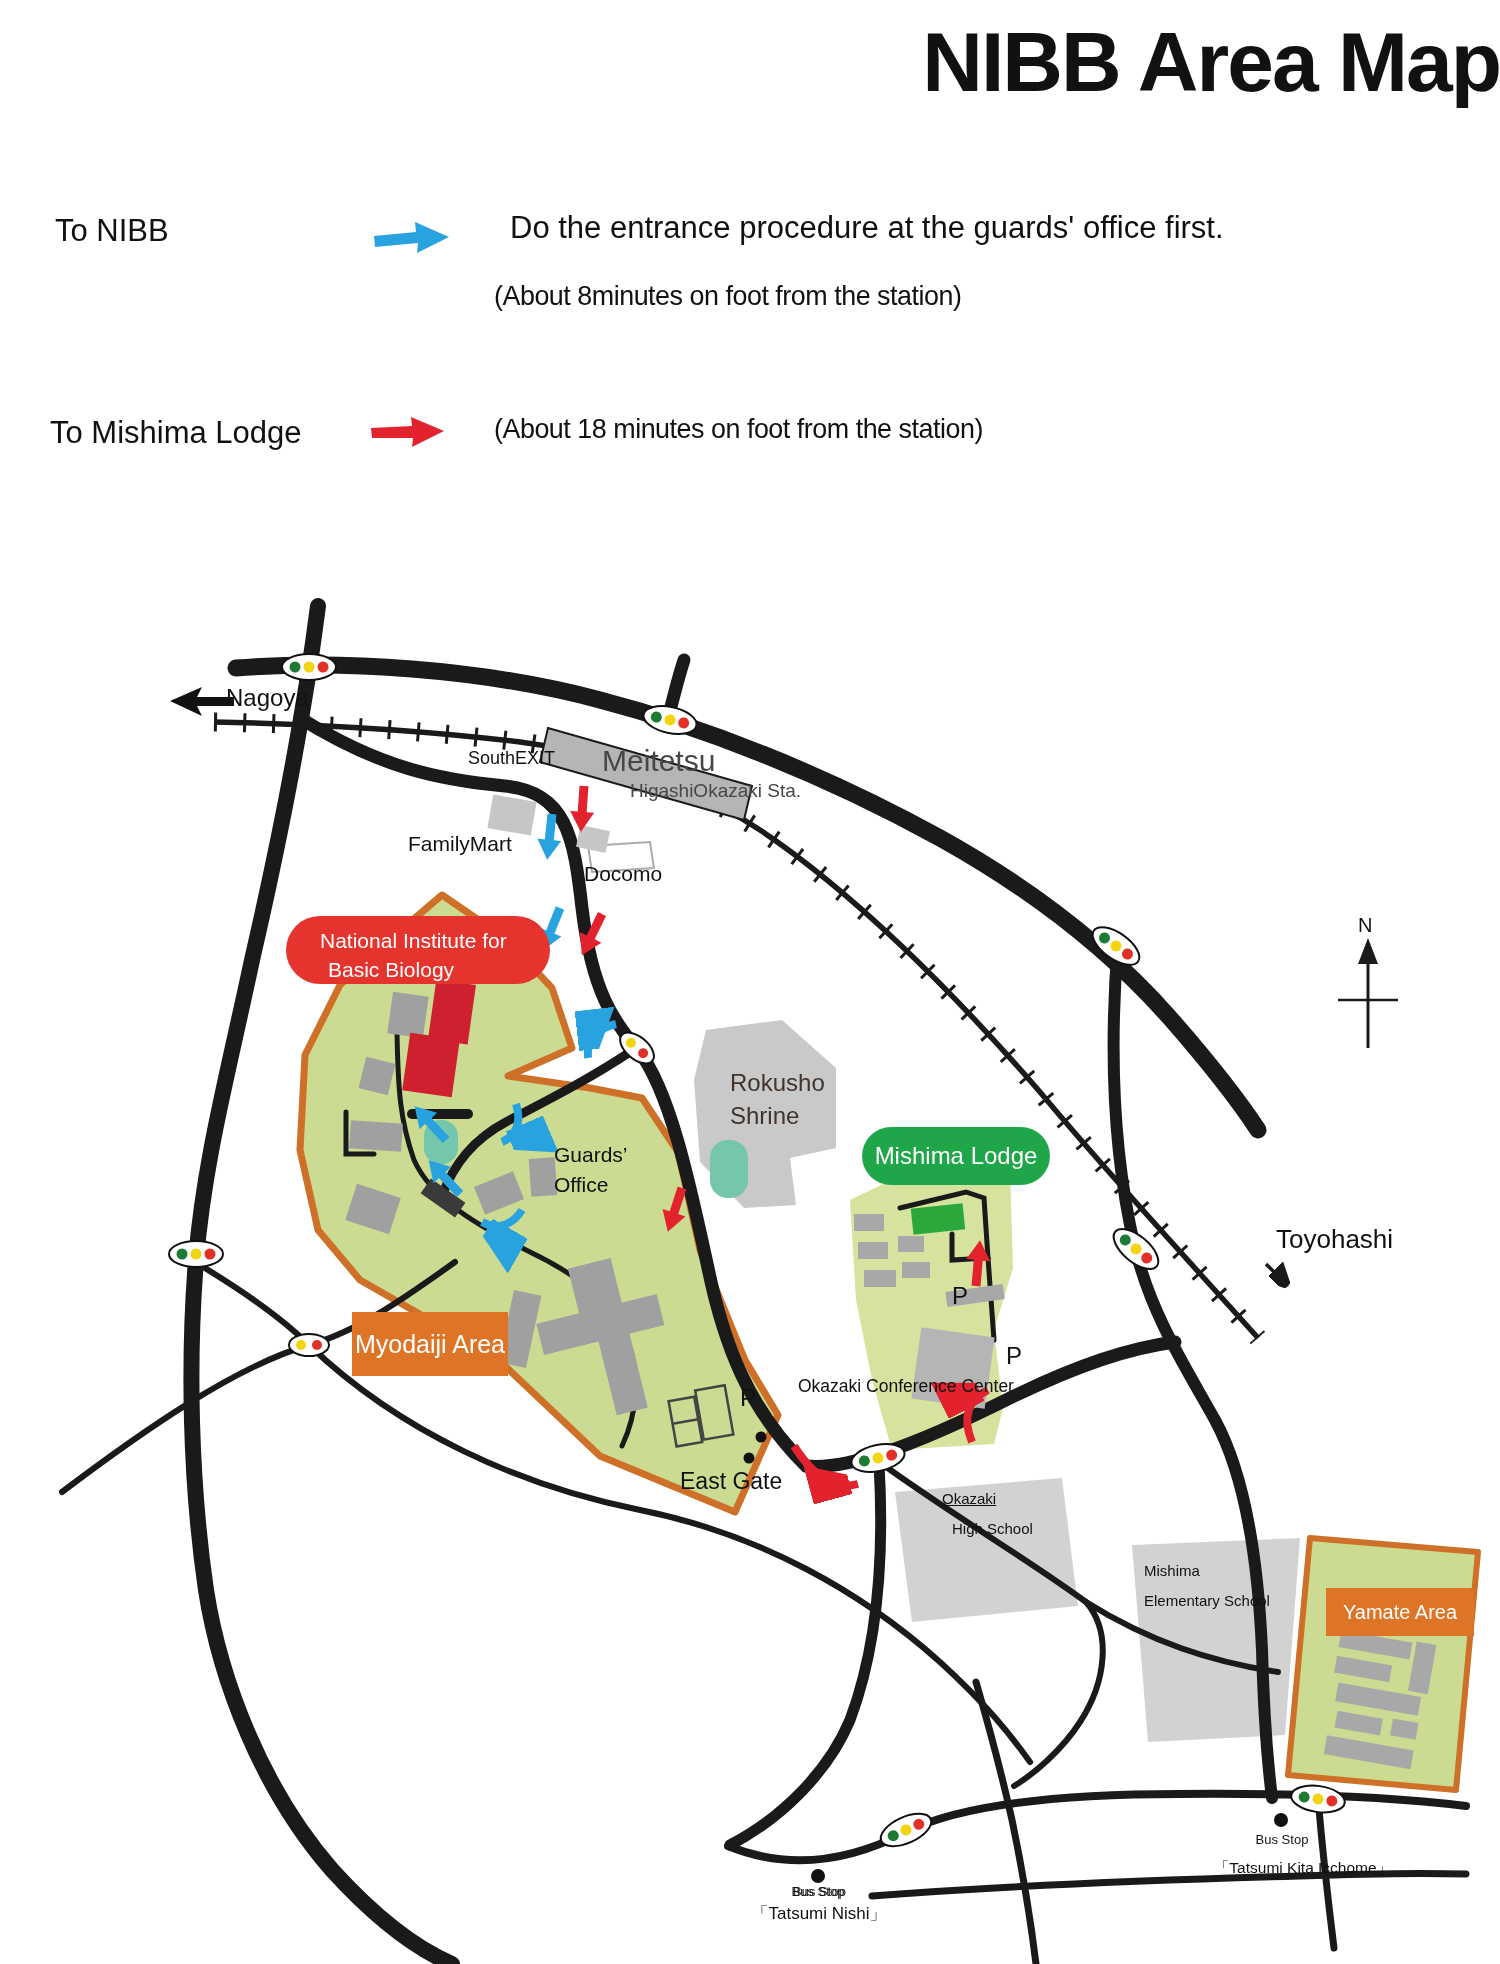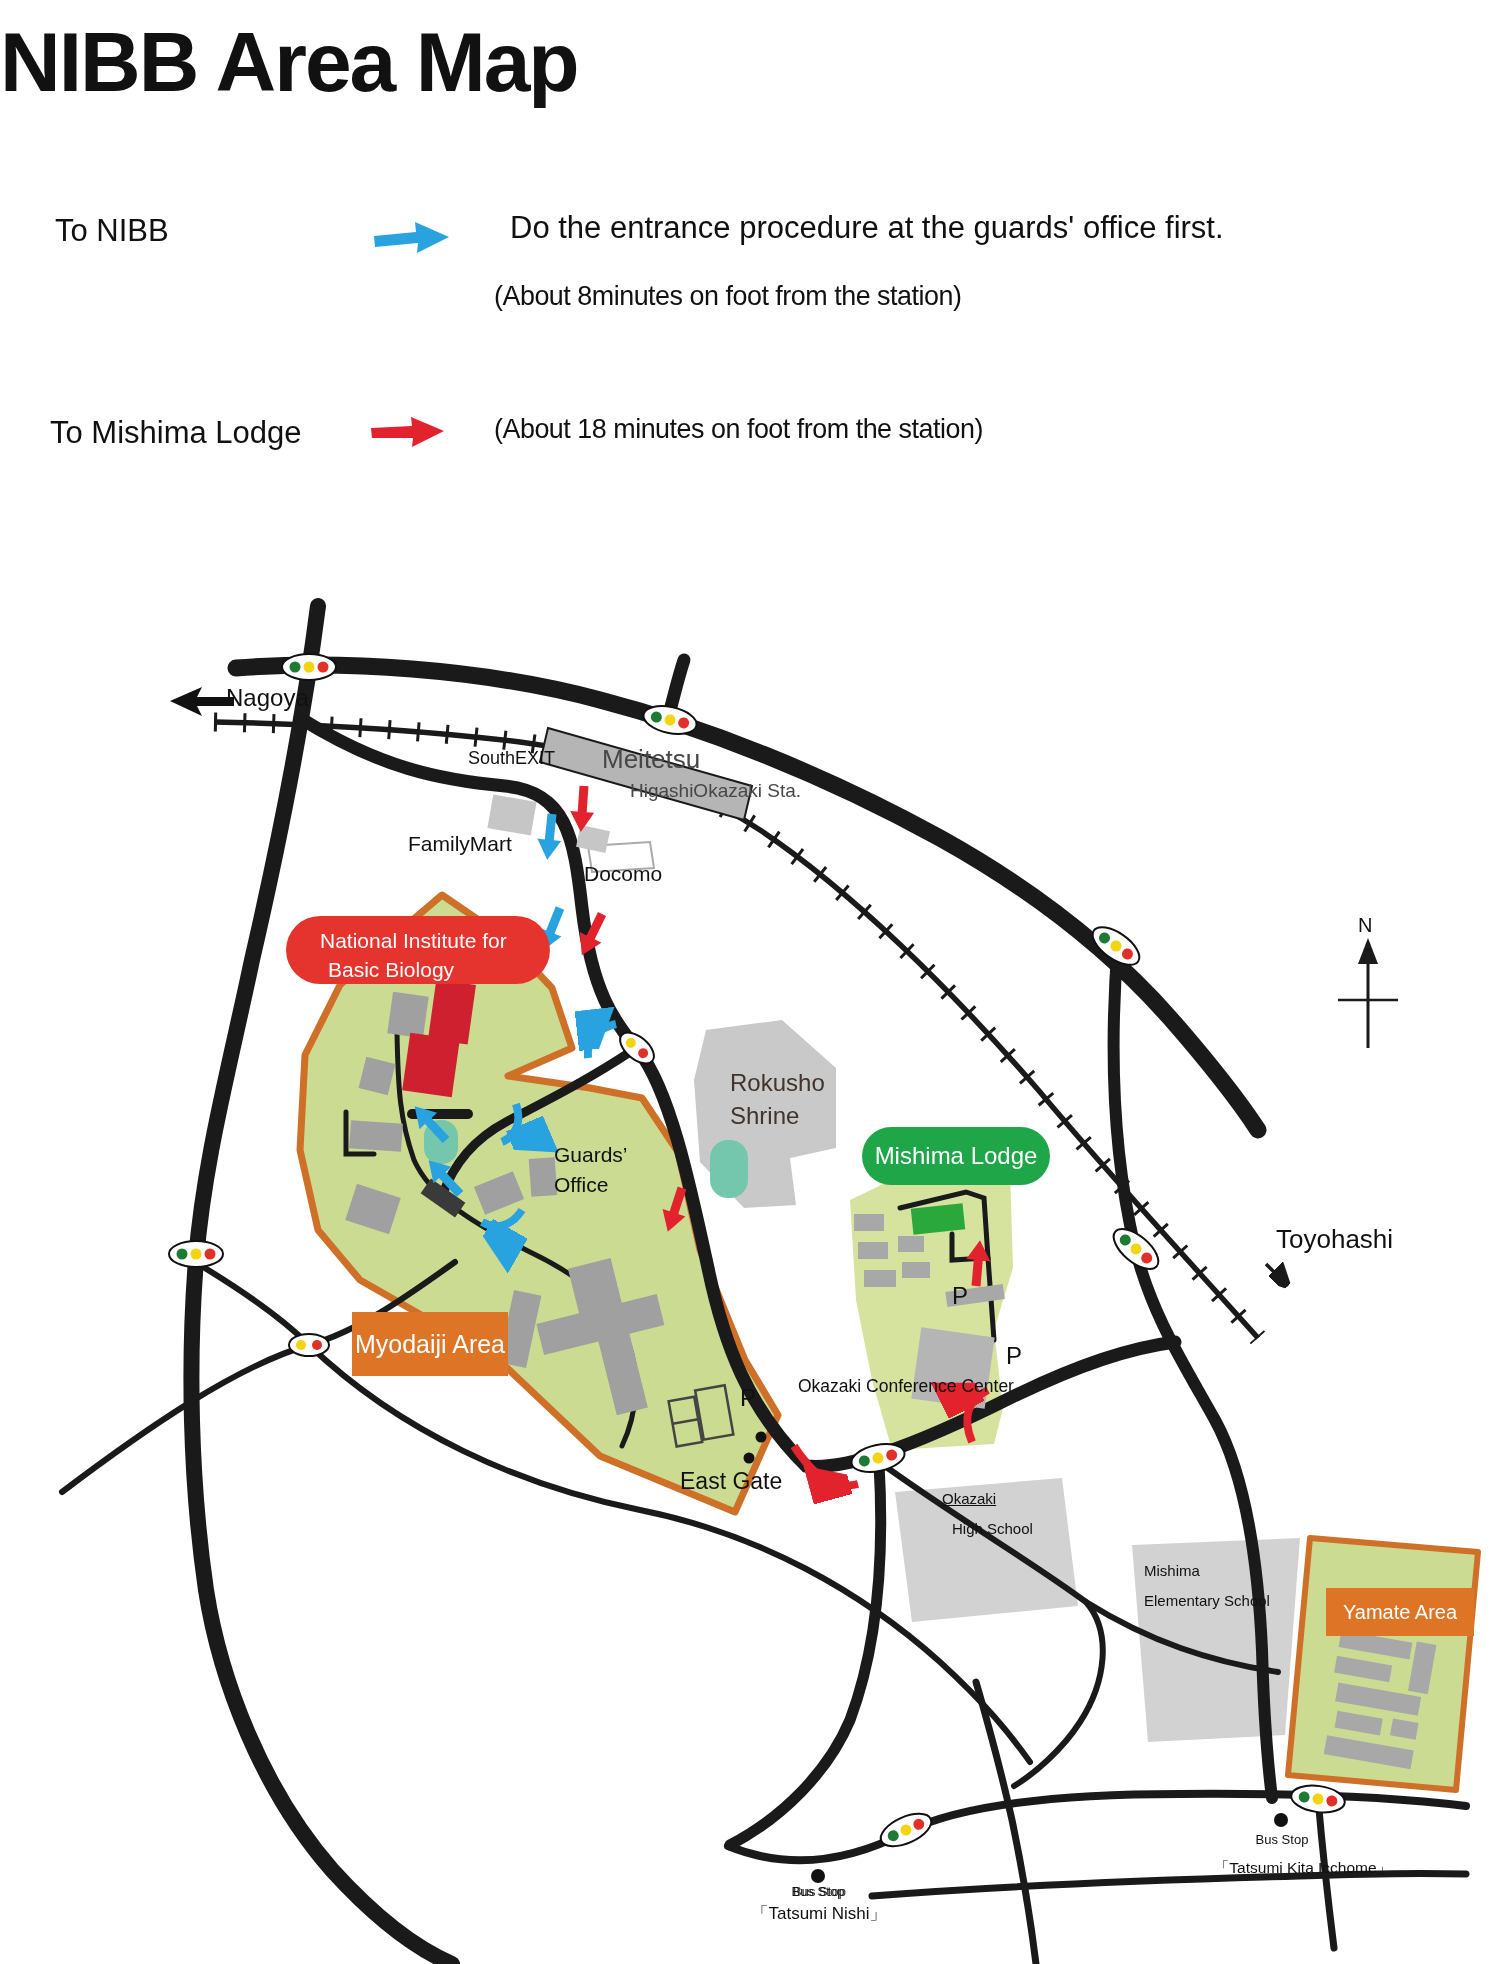--- a/index.html
+++ b/index.html
@@ -1,19 +1,19 @@
 <!DOCTYPE html>
 <html><head>
 <meta charset="utf-8">
 <style>
   html,body{margin:0;padding:0;background:#fff;}
   #page{position:relative;width:1500px;height:1964px;background:#fff;overflow:hidden;
         font-family:"Liberation Sans","DejaVu Sans",sans-serif;color:#111;}
   .abs{position:absolute;}
-  #title{left:0;top:14px;width:1500px;text-align:left;font-size:84px;font-weight:700;letter-spacing:-2px;}
+  #title{left:0;top:14px;width:1500px;text-align:right;font-size:84px;font-weight:700;letter-spacing:-2px;}
   .leg-label{font-size:31px;}
   .leg-note{font-size:31px;}
   .leg-time{font-size:28px;letter-spacing:-0.5px;transform:scaleX(.96);transform-origin:left;}
   .maplabel{white-space:nowrap;}
   .badge{color:#fff;text-align:center;}
   #nibb-badge{left:286px;top:916px;width:264px;height:68px;border-radius:34px;background:#e5332d;
               text-align:left;padding-left:34px;box-sizing:border-box;font-size:21px;line-height:29px;padding-top:10px;}
   #nibb-badge .l2{padding-left:8px;}
   #lodge-badge{left:862px;top:1127px;width:188px;height:58px;border-radius:29px;background:#1fa648;
                font-size:24px;line-height:58px;}
@@ -204,21 +204,21 @@
   <div class="abs" id="title">NIBB Area Map</div>
 
   <div class="abs leg-label" style="left:55px;top:213px;">To NIBB</div>
   <div class="abs leg-note" style="left:494px;top:210px;margin-left:16px;">Do the entrance procedure at the guards' office first.</div>
   <div class="abs leg-time" style="left:494px;top:280px;">(About 8minutes on foot from the station)</div>
   <div class="abs leg-label" style="left:50px;top:415px;">To Mishima Lodge</div>
   <div class="abs leg-time" style="left:494px;top:413px;">(About 18 minutes on foot from the station)</div>
 
   <div class="abs maplabel" style="left:226px;top:684px;font-size:24px;">Nagoya</div>
   <div class="abs maplabel" style="left:468px;top:748px;font-size:18px;">SouthEXIT</div>
-  <div class="abs maplabel gray-label" style="left:602px;top:744px;font-size:26px;">Meitetsu</div>
+  <div class="abs maplabel gray-label" style="left:602px;top:744px;font-size:30px;">Meitetsu</div>
   <div class="abs maplabel gray-label" style="left:630px;top:780px;font-size:19px;">HigashiOkazaki Sta.</div>
   <div class="abs maplabel" style="left:408px;top:832px;font-size:21px;">FamilyMart</div>
   <div class="abs maplabel" style="left:584px;top:862px;font-size:21px;">Docomo</div>
 
   <div class="abs badge" id="nibb-badge">
     <div>National Institute for</div>
     <div class="l2">Basic Biology</div>
   </div>
 
   <div class="abs maplabel shrine-label" style="left:730px;top:1066px;">

